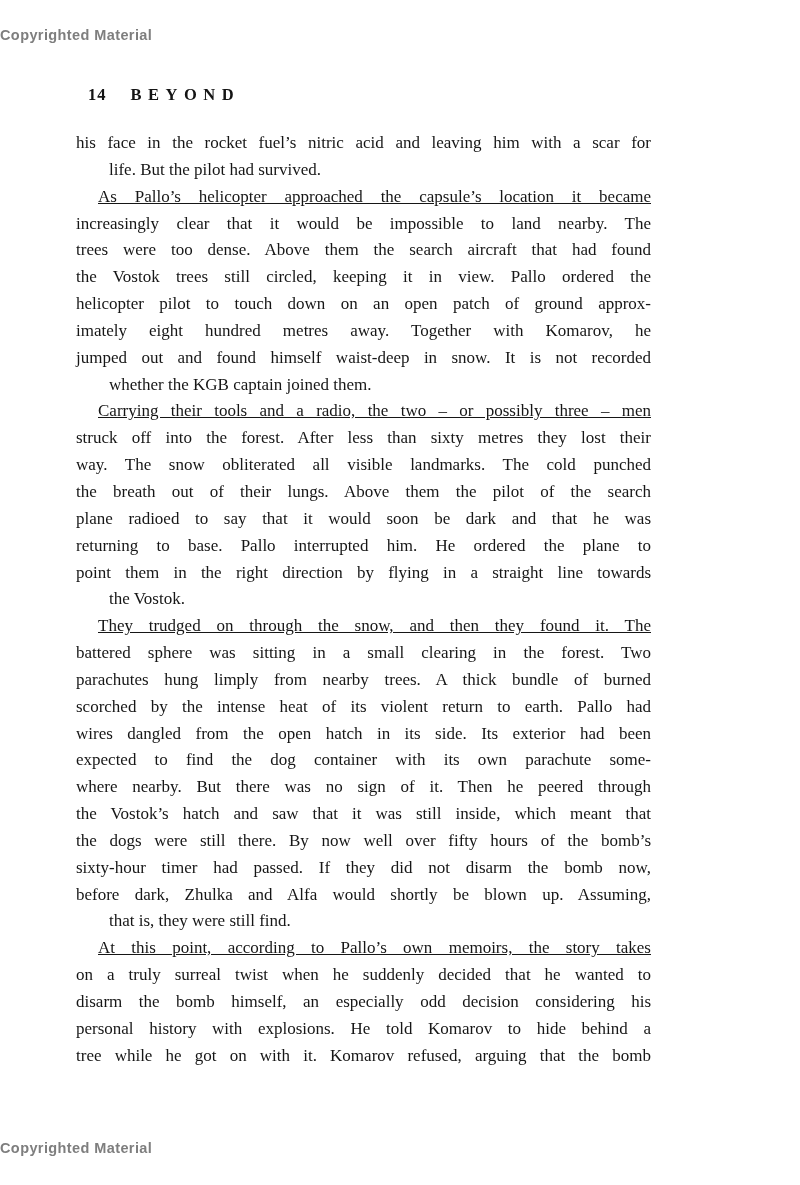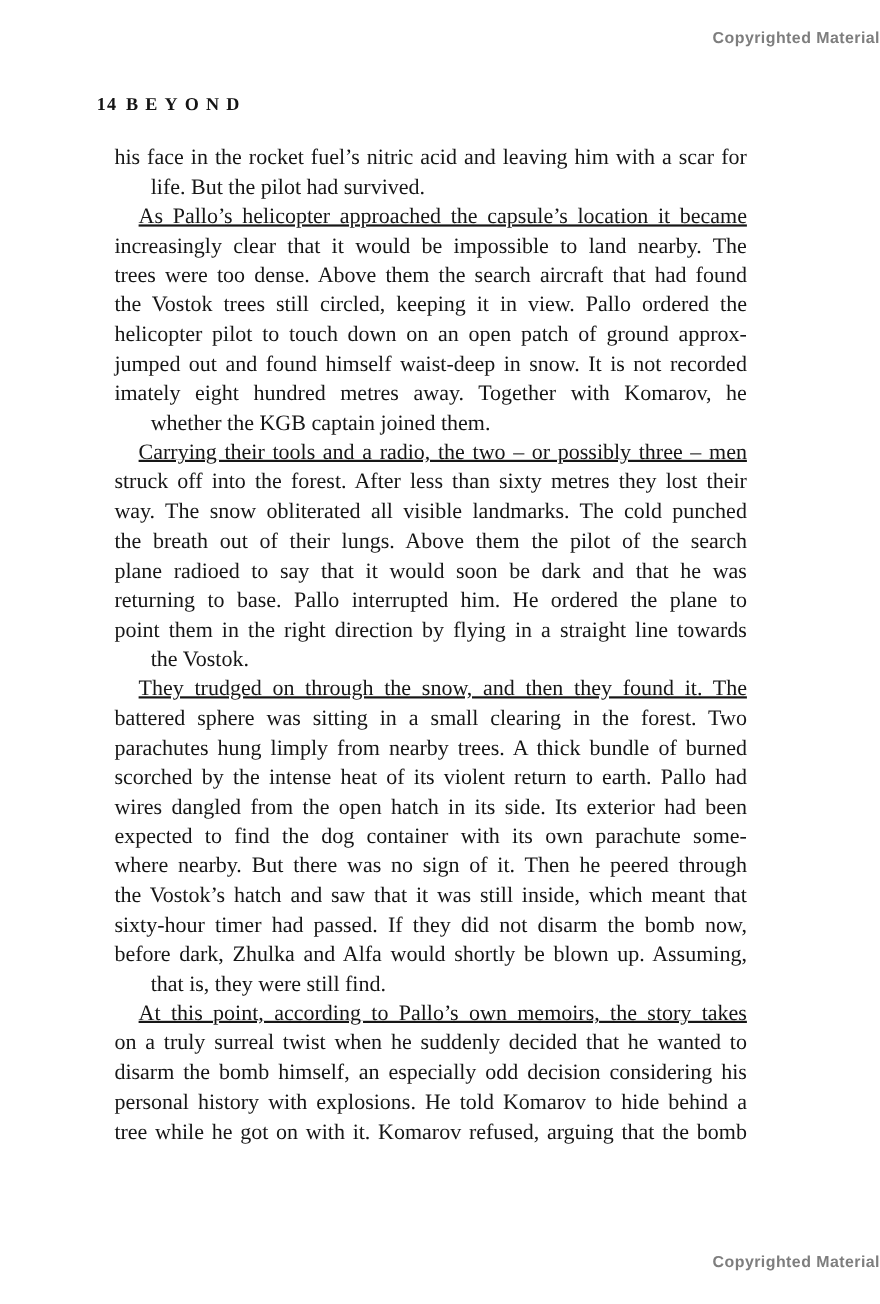--- a/index.html
+++ b/index.html
@@ -12,21 +12,21 @@
     width: 800px;
     height: 1185px;
     background: #ffffff;
     font-family: "Liberation Serif", serif;
     overflow: hidden;
   }
   .copyright-notice {
     position: absolute;
     left: 0;
     width: 100%;
-    text-align: right;
+    text-align: left;
     font-family: "Liberation Sans", sans-serif;
     font-weight: bold;
     font-size: 14.5px;
     letter-spacing: 0.4px;
     color: #7e7e7e;
   }
   .copyright-top { top: 27px; }
   .copyright-bottom { top: 1140px; }
 
   .running-header {
@@ -35,30 +35,30 @@
     left: 88px;
     font-size: 16.5px;
     font-weight: bold;
     color: #141414;
     white-space: nowrap;
   }
   .page-number {
     letter-spacing: 1px;
   }
   .running-head-title {
-    margin-left: 8px;
+    margin-left: 24px;
     letter-spacing: 6.5px;
   }
 
   .body-text {
     position: absolute;
     top: 130px;
-    left: 104px;
+    left: 76px;
     width: 575px;
-    font-size: 20px;
+    font-size: 17px;
     line-height: 26.85px;
     color: #161616;
   }
   .line {
     text-align: justify;
     text-align-last: justify;
     white-space: normal;
   }
   .line.para-end {
     text-align-last: left;
@@ -84,22 +84,22 @@
       <div>
         <div class="line">his face in the rocket fuel’s nitric acid and leaving him with a scar for</div>
         <div class="line para-end">life. But the pilot had survived.</div>
       </div>
       <div>
         <div class="line indent">As Pallo’s helicopter approached the capsule’s location it became</div>
         <div class="line">increasingly clear that it would be impossible to land nearby. The</div>
         <div class="line">trees were too dense. Above them the search aircraft that had found</div>
         <div class="line">the Vostok trees still circled, keeping it in view. Pallo ordered the</div>
         <div class="line">helicopter pilot to touch down on an open patch of ground approx-</div>
+        <div class="line">imately eight hundred metres away. Together with Komarov, he</div>
         <div class="line">jumped out and found himself waist-deep in snow. It is not recorded</div>
-        <div class="line">imately eight hundred metres away. Together with Komarov, he</div>
         <div class="line para-end">whether the KGB captain joined them.</div>
       </div>
       <div>
         <div class="line indent">Carrying their tools and a radio, the two – or possibly three – men</div>
         <div class="line">struck off into the forest. After less than sixty metres they lost their</div>
         <div class="line">way. The snow obliterated all visible landmarks. The cold punched</div>
         <div class="line">the breath out of their lungs. Above them the pilot of the search</div>
         <div class="line">plane radioed to say that it would soon be dark and that he was</div>
         <div class="line">returning to base. Pallo interrupted him. He ordered the plane to</div>
         <div class="line">point them in the right direction by flying in a straight line towards</div>
@@ -107,20 +107,21 @@
       </div>
       <div>
         <div class="line indent">They trudged on through the snow, and then they found it. The</div>
         <div class="line">battered sphere was sitting in a small clearing in the forest. Two</div>
         <div class="line">parachutes hung limply from nearby trees. A thick bundle of burned</div>
         <div class="line">scorched by the intense heat of its violent return to earth. Pallo had</div>
         <div class="line">wires dangled from the open hatch in its side. Its exterior had been</div>
         <div class="line">expected to find the dog container with its own parachute some-</div>
         <div class="line">where nearby. But there was no sign of it. Then he peered through</div>
         <div class="line">the Vostok’s hatch and saw that it was still inside, which meant that</div>
+        <div class="line">the dogs were still there. By now well over fifty hours of the bomb’s</div>
         <div class="line">sixty-hour timer had passed. If they did not disarm the bomb now,</div>
         <div class="line">before dark, Zhulka and Alfa would shortly be blown up. Assuming,</div>
         <div class="line para-end">that is, they were still find.</div>
       </div>
       <div>
         <div class="line indent">At this point, according to Pallo’s own memoirs, the story takes</div>
         <div class="line">on a truly surreal twist when he suddenly decided that he wanted to</div>
         <div class="line">disarm the bomb himself, an especially odd decision considering his</div>
         <div class="line">personal history with explosions. He told Komarov to hide behind a</div>
         <div class="line">tree while he got on with it. Komarov refused, arguing that the bomb</div>

